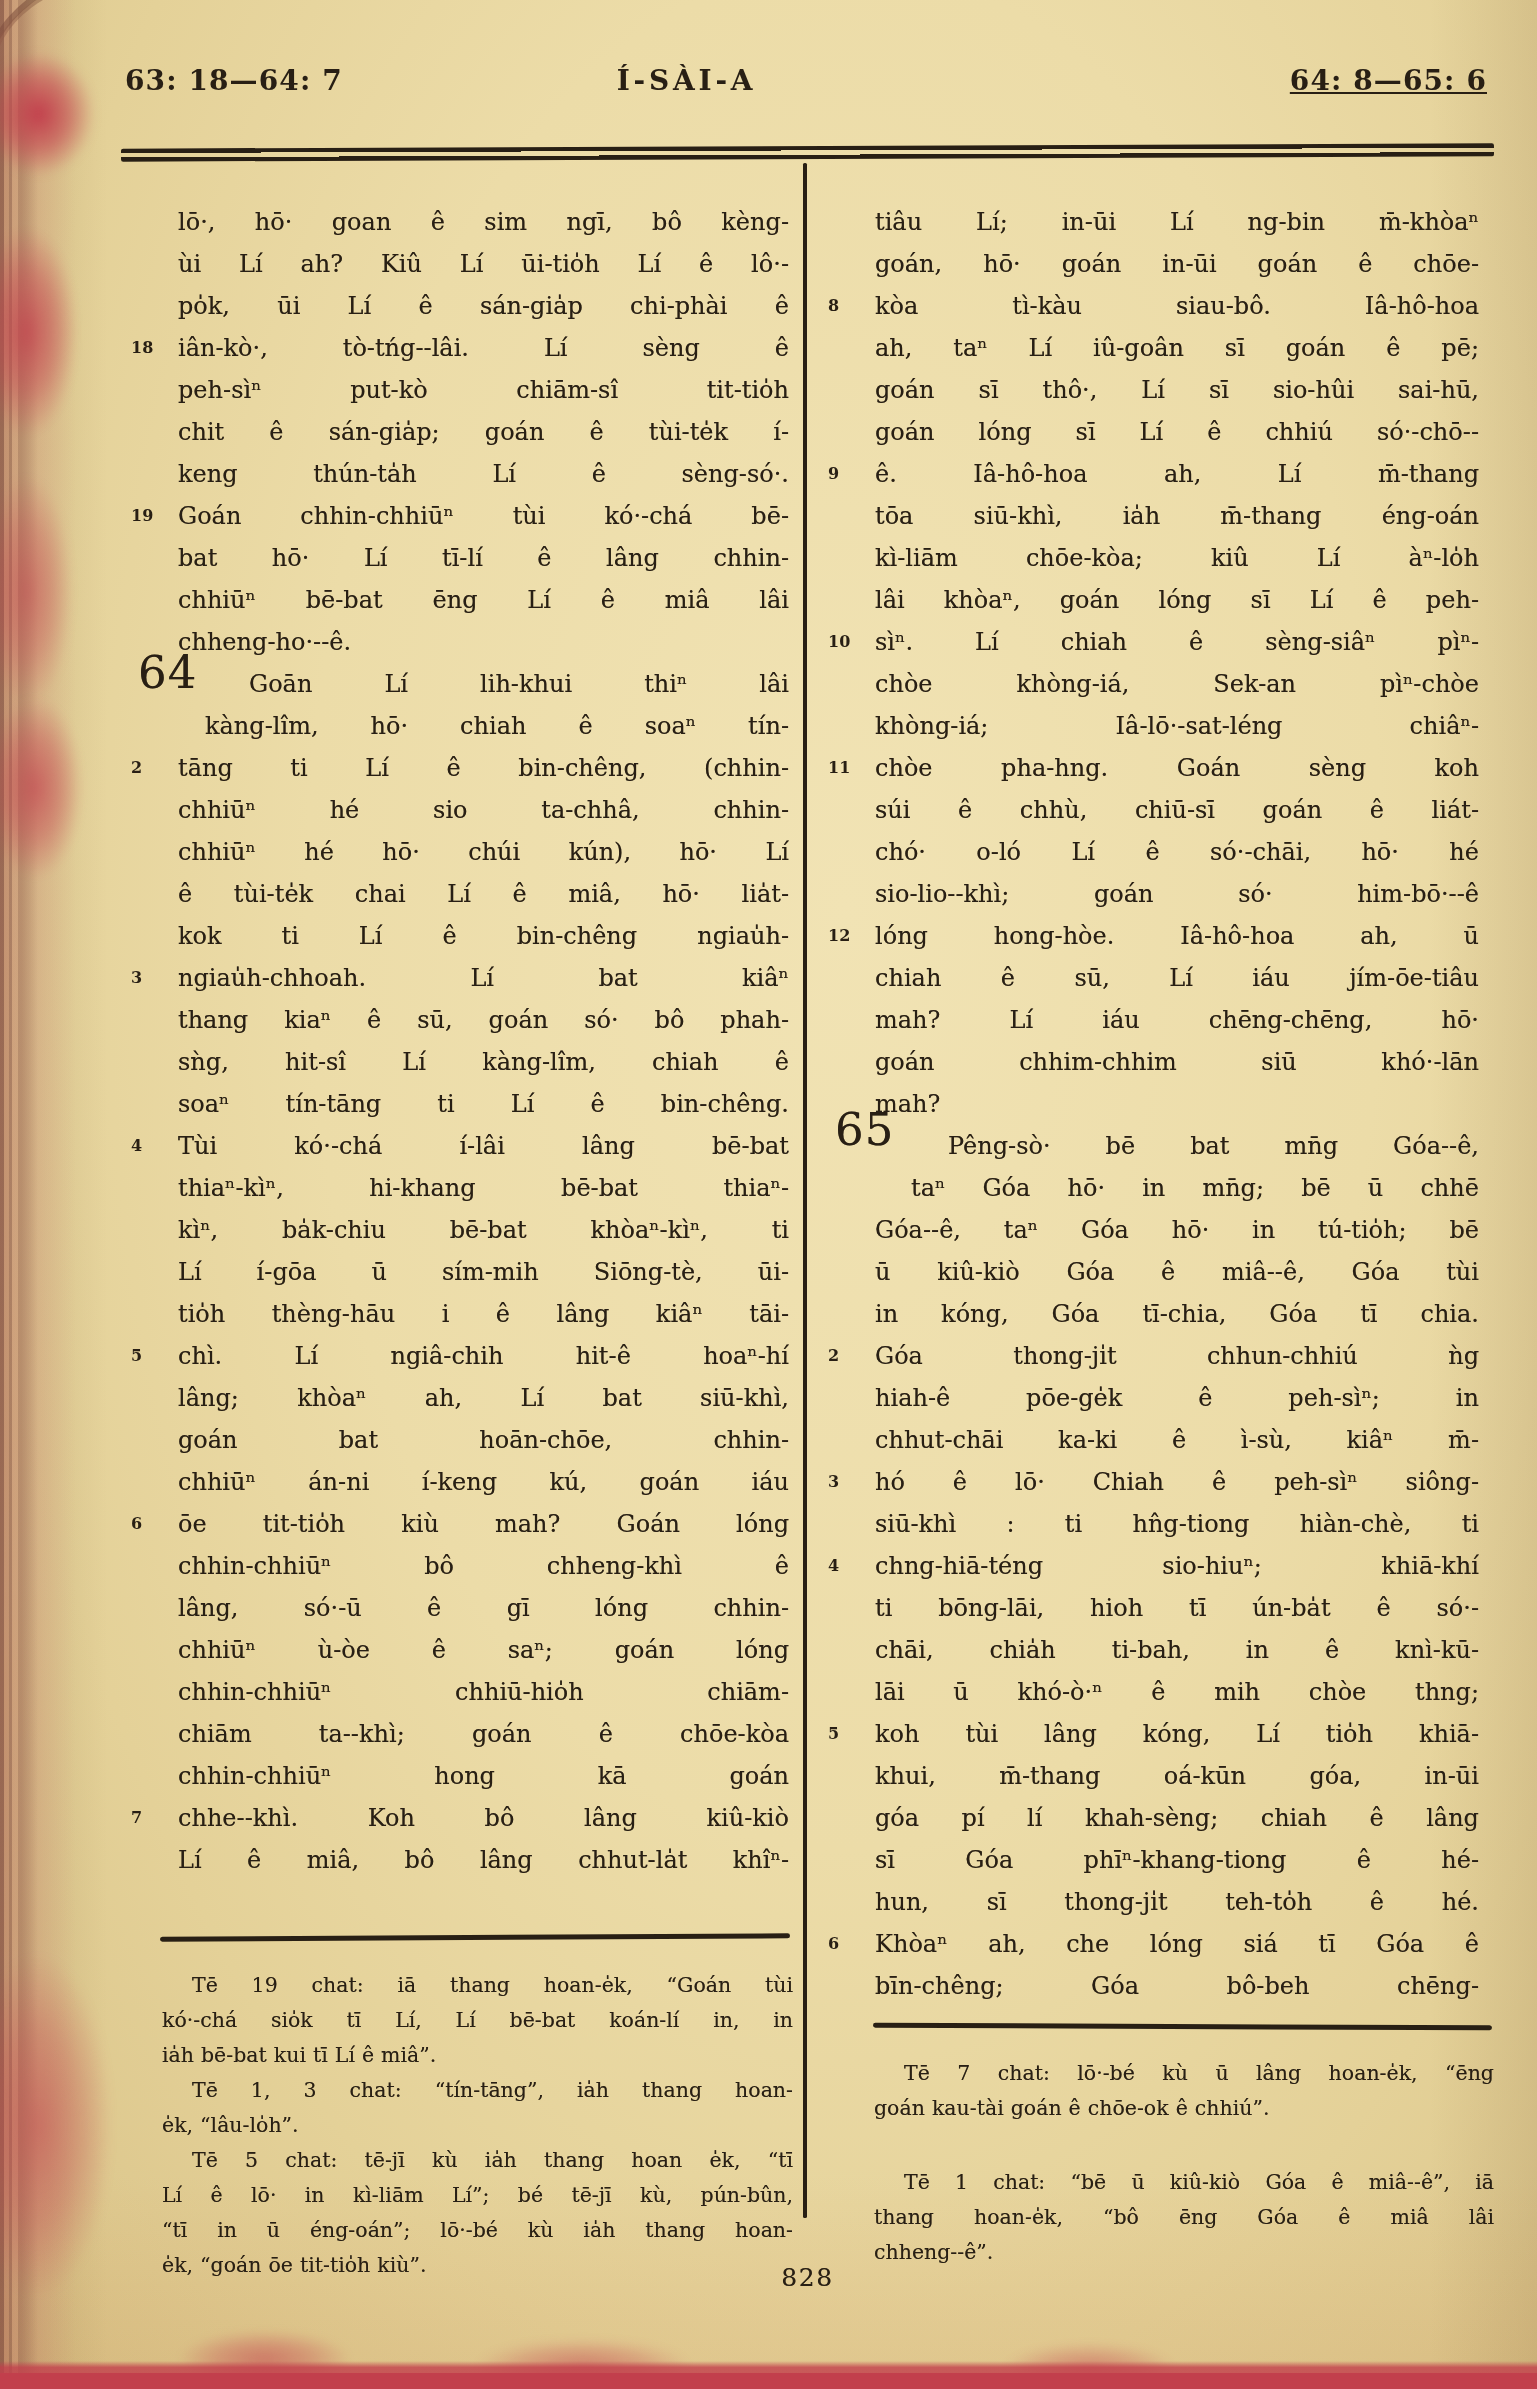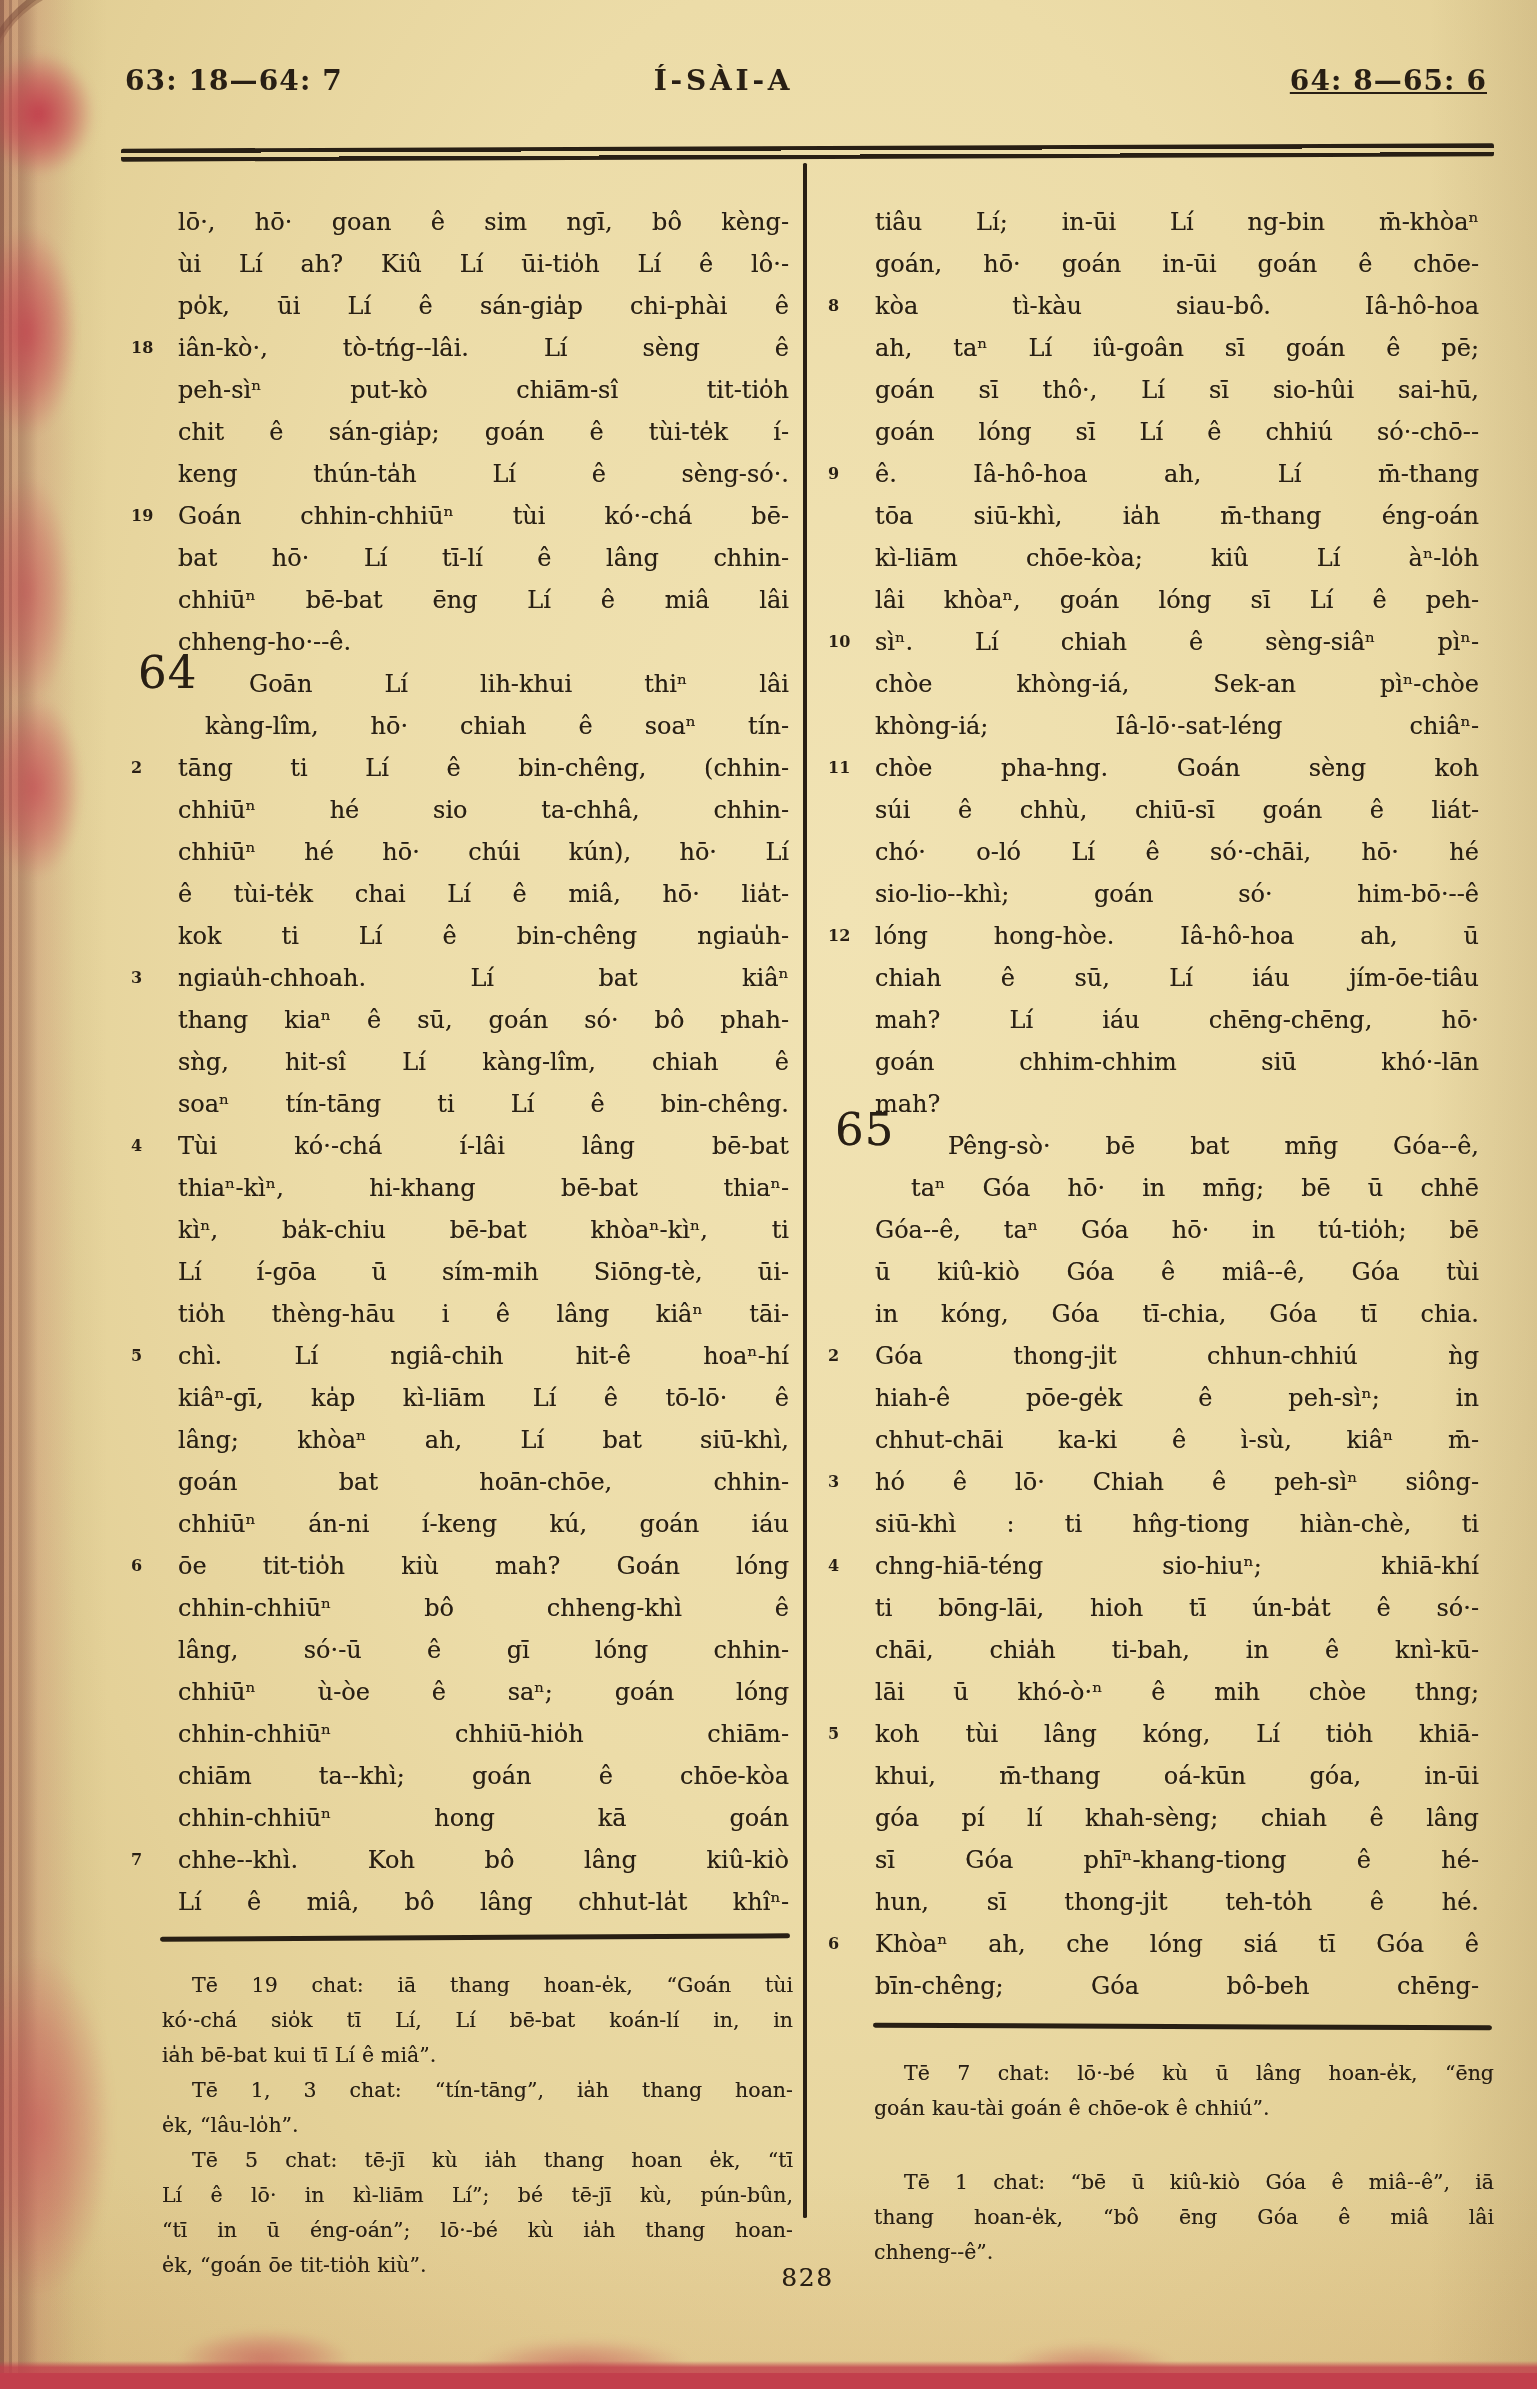--- a/index.html
+++ b/index.html
@@ -29,21 +29,21 @@
   .corner-curve.inner{left:-10.8px;top:-25px;width:205px;height:140px;border-width:4.9px;border-color:rgba(120,90,58,.45);border-top-left-radius:135px 102px;}
   .stain{position:absolute;border-radius:50%;filter:blur(4.9px);background:radial-gradient(closest-side, var(--red,#c23f4c) 0%, rgba(194,63,76,.55) 55%, rgba(194,63,76,0) 100%);}
   .wash{position:absolute;left:0;top:0;width:76px;height:100%;background:linear-gradient(90deg, rgba(205,95,105,.30), rgba(205,95,105,0));}
   .bottom-strip{
     position:absolute;left:0;bottom:0;width:100%;height:28px;
     background:linear-gradient(0deg, var(--red,#c23f4c) 0 16px, rgba(194,63,76,.8) 16px 21.6px, rgba(194,63,76,0) 28px);
   }
   
   .hdr{position:absolute;top:64px;font-size:28px;font-weight:bold;letter-spacing:1.1px;white-space:nowrap;}
   #hdr-left{left:125px;}
-  #hdr-center{left:0;width:1373px;text-align:center;letter-spacing:3.8px;padding-left:37px;}
+  #hdr-center{left:0;width:1373px;text-align:center;letter-spacing:3.8px;}
   #hdr-right{right:50px;text-decoration:underline;}
   .hdr-rule{
     position:absolute;left:121px;top:146px;width:1373px;height:13px;transform:rotate(-0.22deg);
     background:linear-gradient(0deg, var(--ink,#281f14) 0 4.3px, rgba(0,0,0,0) 4.3px 8.6px, var(--ink,#281f14) 8.6px 13px);
     border-radius:2.2px;
   }
   .col-divider{position:absolute;left:803px;top:163px;width:3.8px;height:2055px;background:var(--ink,#281f14);border-radius:1.6px;}
   
   .col{position:absolute;top:201px;}
   #col-left{left:178px;width:611px;}
@@ -121,21 +121,20 @@
       <div class="line"><span class="vn">3</span><span>ngiau̍h-chhoah.  Lí bat kiâⁿ</span></div>
       <div class="line"><span>thang kiaⁿ ê sū, goán só· bô phah-</span></div>
       <div class="line"><span>sǹg, hit-sî Lí kàng-lîm, chiah ê</span></div>
       <div class="line"><span>soaⁿ tín-tāng ti Lí ê bin-chêng.</span></div>
       <div class="line"><span class="vn">4</span><span>Tùi kó·-chá í-lâi lâng bē-bat</span></div>
       <div class="line"><span>thiaⁿ-kìⁿ, hi-khang bē-bat thiaⁿ-</span></div>
       <div class="line"><span>kìⁿ, ba̍k-chiu bē-bat khòaⁿ-kìⁿ, ti</span></div>
       <div class="line"><span>Lí í-gōa ū sím-mih Siōng-tè, ūi-</span></div>
       <div class="line"><span>tio̍h thèng-hāu i ê lâng kiâⁿ tāi-</span></div>
       <div class="line"><span class="vn">5</span><span>chì.  Lí ngiâ-chih hit-ê hoaⁿ-hí</span></div>
-      <div class="line"><span>kiâⁿ-gī, ka̍p kì-liām Lí ê tō-lō· ê</span></div>
       <div class="line"><span>lâng; khòaⁿ ah, Lí bat siū-khì,</span></div>
       <div class="line"><span>goán bat hoān-chōe, chhin-</span></div>
       <div class="line"><span>chhiūⁿ án-ni í-keng kú, goán iáu</span></div>
       <div class="line"><span class="vn">6</span><span>ōe tit-tio̍h kiù mah?  Goán lóng</span></div>
       <div class="line"><span>chhin-chhiūⁿ bô chheng-khì ê</span></div>
       <div class="line"><span>lâng, só·-ū ê gī lóng chhin-</span></div>
       <div class="line"><span>chhiūⁿ ù-òe ê saⁿ; goán lóng</span></div>
       <div class="line"><span>chhin-chhiūⁿ chhiū-hio̍h chiām-</span></div>
       <div class="line"><span>chiām ta--khì; goán ê chōe-kòa</span></div>
       <div class="line"><span>chhin-chhiūⁿ hong kā goán</span></div>

